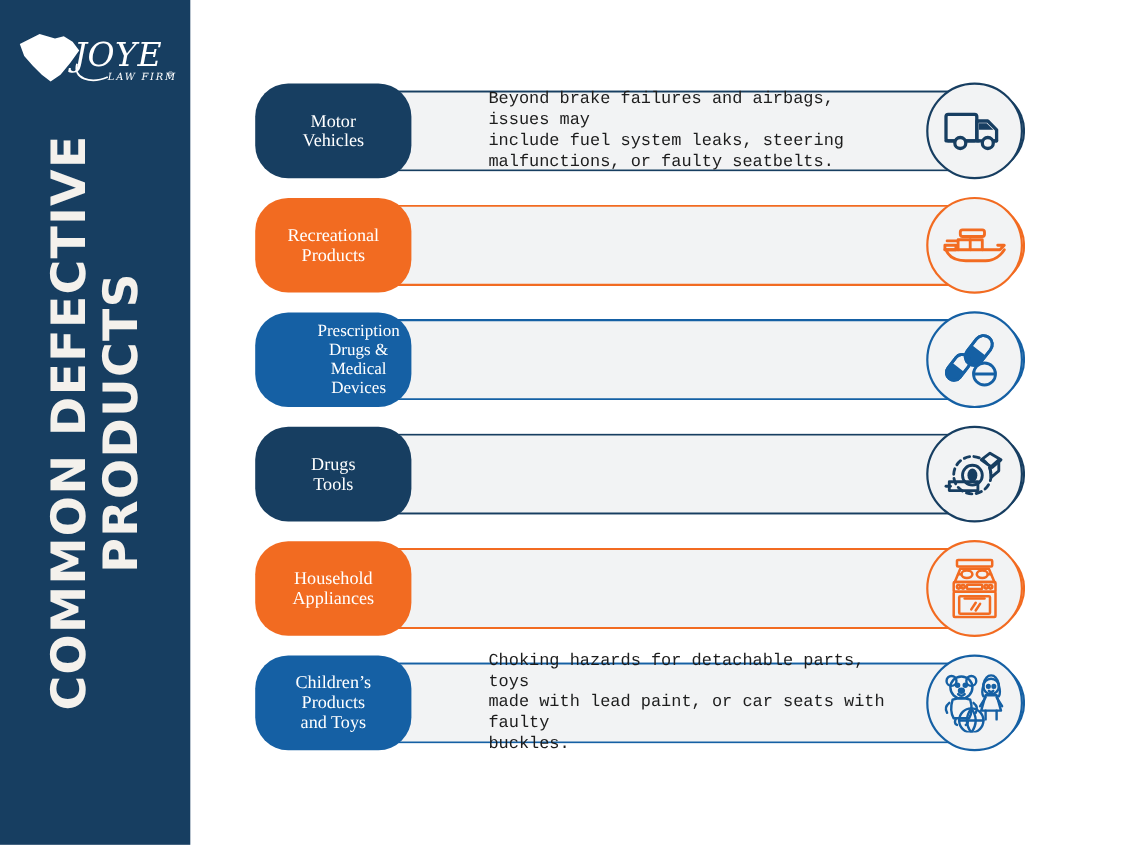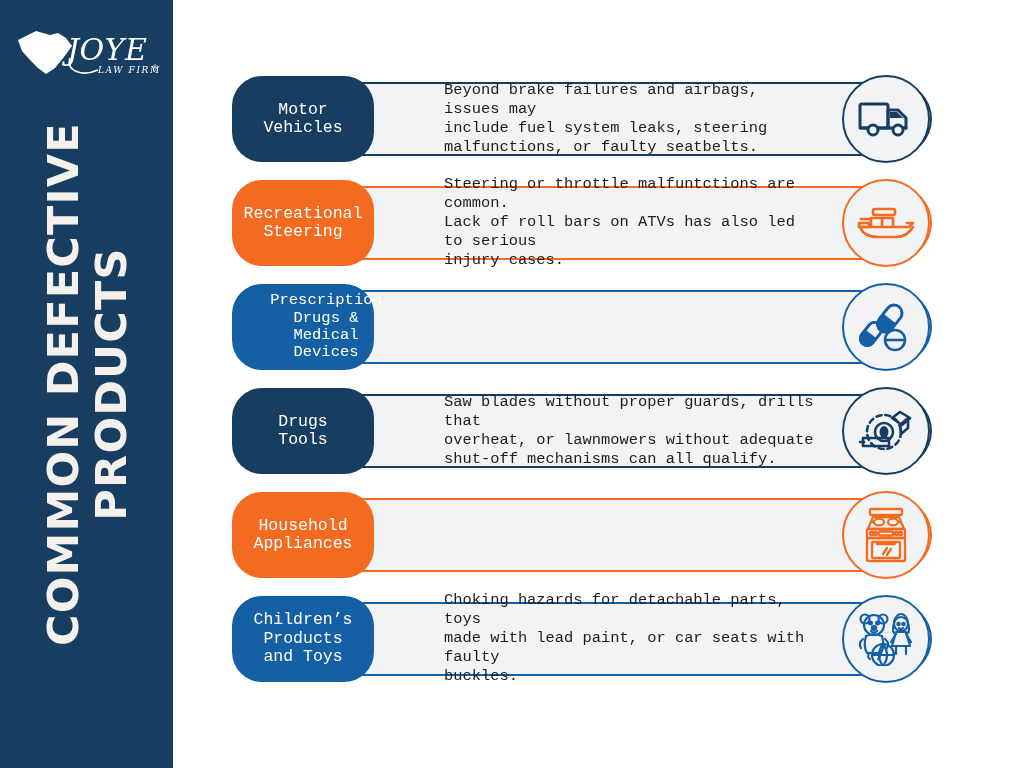--- a/index.html
+++ b/index.html
@@ -65,21 +65,21 @@
   .pill{
     position:absolute;left:0;top:0;
     width:142px;height:86px;
     border-radius:30px;
     background:var(--accent);
     display:flex;align-items:center;justify-content:center;
     z-index:3;
   }
   .pill-label{
     color:#ffffff;
-    font-family:Liberation Mono, monospace;
+    font-family:Liberation Serif, serif;
     font-size:16.5px;
     line-height:1.12;
     text-align:center;
     white-space:pre-line;
     padding:0 6px;
   }
   .pill.small .pill-label{font-size:15.5px;margin-left:46px;}
 
   .desc{
     position:absolute;
@@ -155,26 +155,23 @@
           </g>
           <path d="M34 16 h7 l6 6 h-13 z" fill="#173e61"></path>
           <circle cx="17" cy="34" r="5" fill="#f2f3f4" stroke="#173e61" stroke-width="3"></circle>
           <circle cx="42" cy="34" r="5" fill="#f2f3f4" stroke="#173e61" stroke-width="3"></circle>
         </svg>
       </div>
     </div>
 
     <div class="row" style="--accent:#f26b21">
       <div class="row-body"></div>
-      <div class="desc">Steering or throttle malfuntctions are common.
-Lack of roll bars on ATVs has also led to serious
-injury cases.</div>
       <div class="pill">
         <span class="pill-label">Recreational
-Steering</span>
+Products</span>
       </div>
       <div class="icon-circle">
         <svg width="62" height="44" viewBox="0 0 62 44" aria-hidden="true">
           <g fill="none" stroke="#f26b21" stroke-width="2.6" stroke-linejoin="round" stroke-linecap="round">
             <path d="M4 26 h50 l4 -4 h-6"></path>
             <path d="M5 26 c3 8, 10 10, 18 10 h18 c8 0, 14 -5, 17 -10"></path>
             <path d="M16 26 v-9 h22 v9"></path>
             <rect x="18" y="8" width="22" height="6" rx="2"></rect>
             <path d="M27 17 v9"></path>
             <path d="M4 22 h10 v4 h-10 z"></path>
@@ -207,23 +204,20 @@
             </g>
             <circle cx="36" cy="40" r="10"></circle>
             <path d="M26 40 h20"></path>
           </g>
         </svg>
       </div>
     </div>
 
     <div class="row" style="--accent:#173e61">
       <div class="row-body"></div>
-      <div class="desc">Saw blades without proper guards, drills that
-overheat, or lawnmowers without adequate
-shut-off mechanisms can all qualify.</div>
       <div class="pill">
         <span class="pill-label">Drugs
 Tools</span>
       </div>
       <div class="icon-circle">
         <svg width="56" height="54" viewBox="0 0 56 54" aria-hidden="true">
           <g fill="none" stroke="#173e61" stroke-width="2.6" stroke-linejoin="round" stroke-linecap="round">
             <circle cx="26" cy="28" r="17" stroke-dasharray="5 4"></circle>
             <circle cx="26" cy="28" r="9"></circle>
             <path d="M34 14 l8 -6 l10 6 l-8 7 z"></path>

